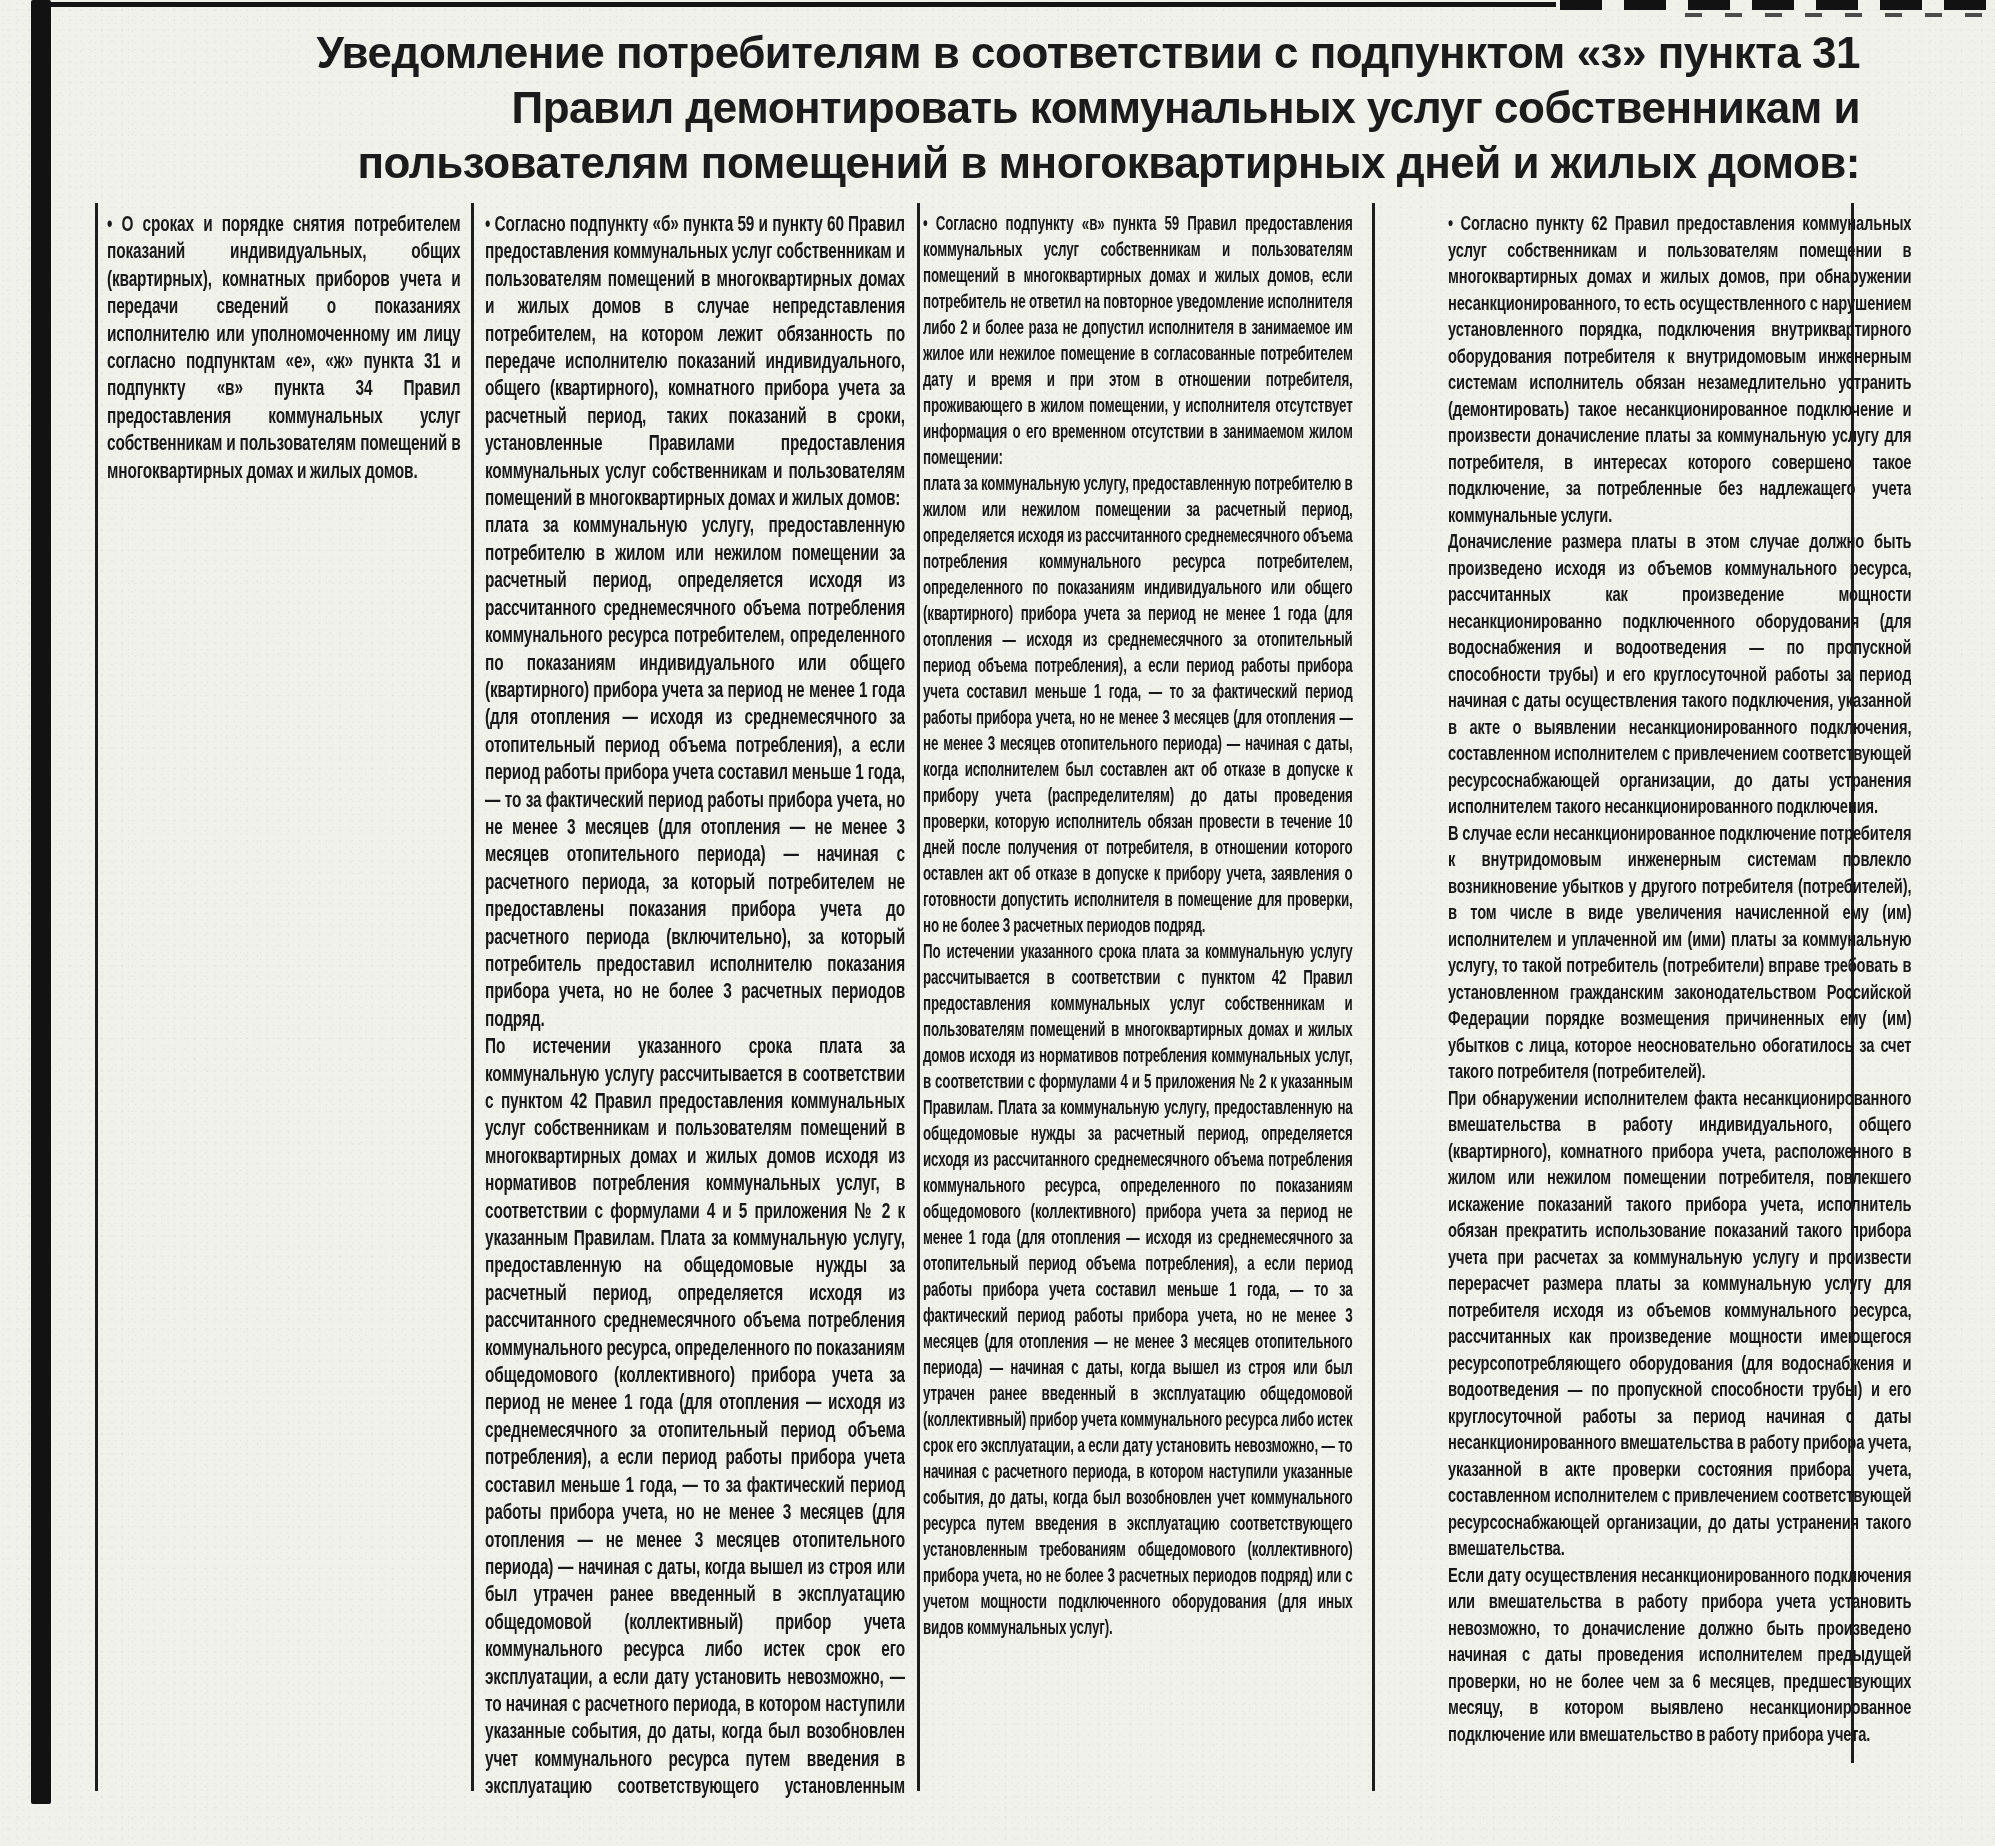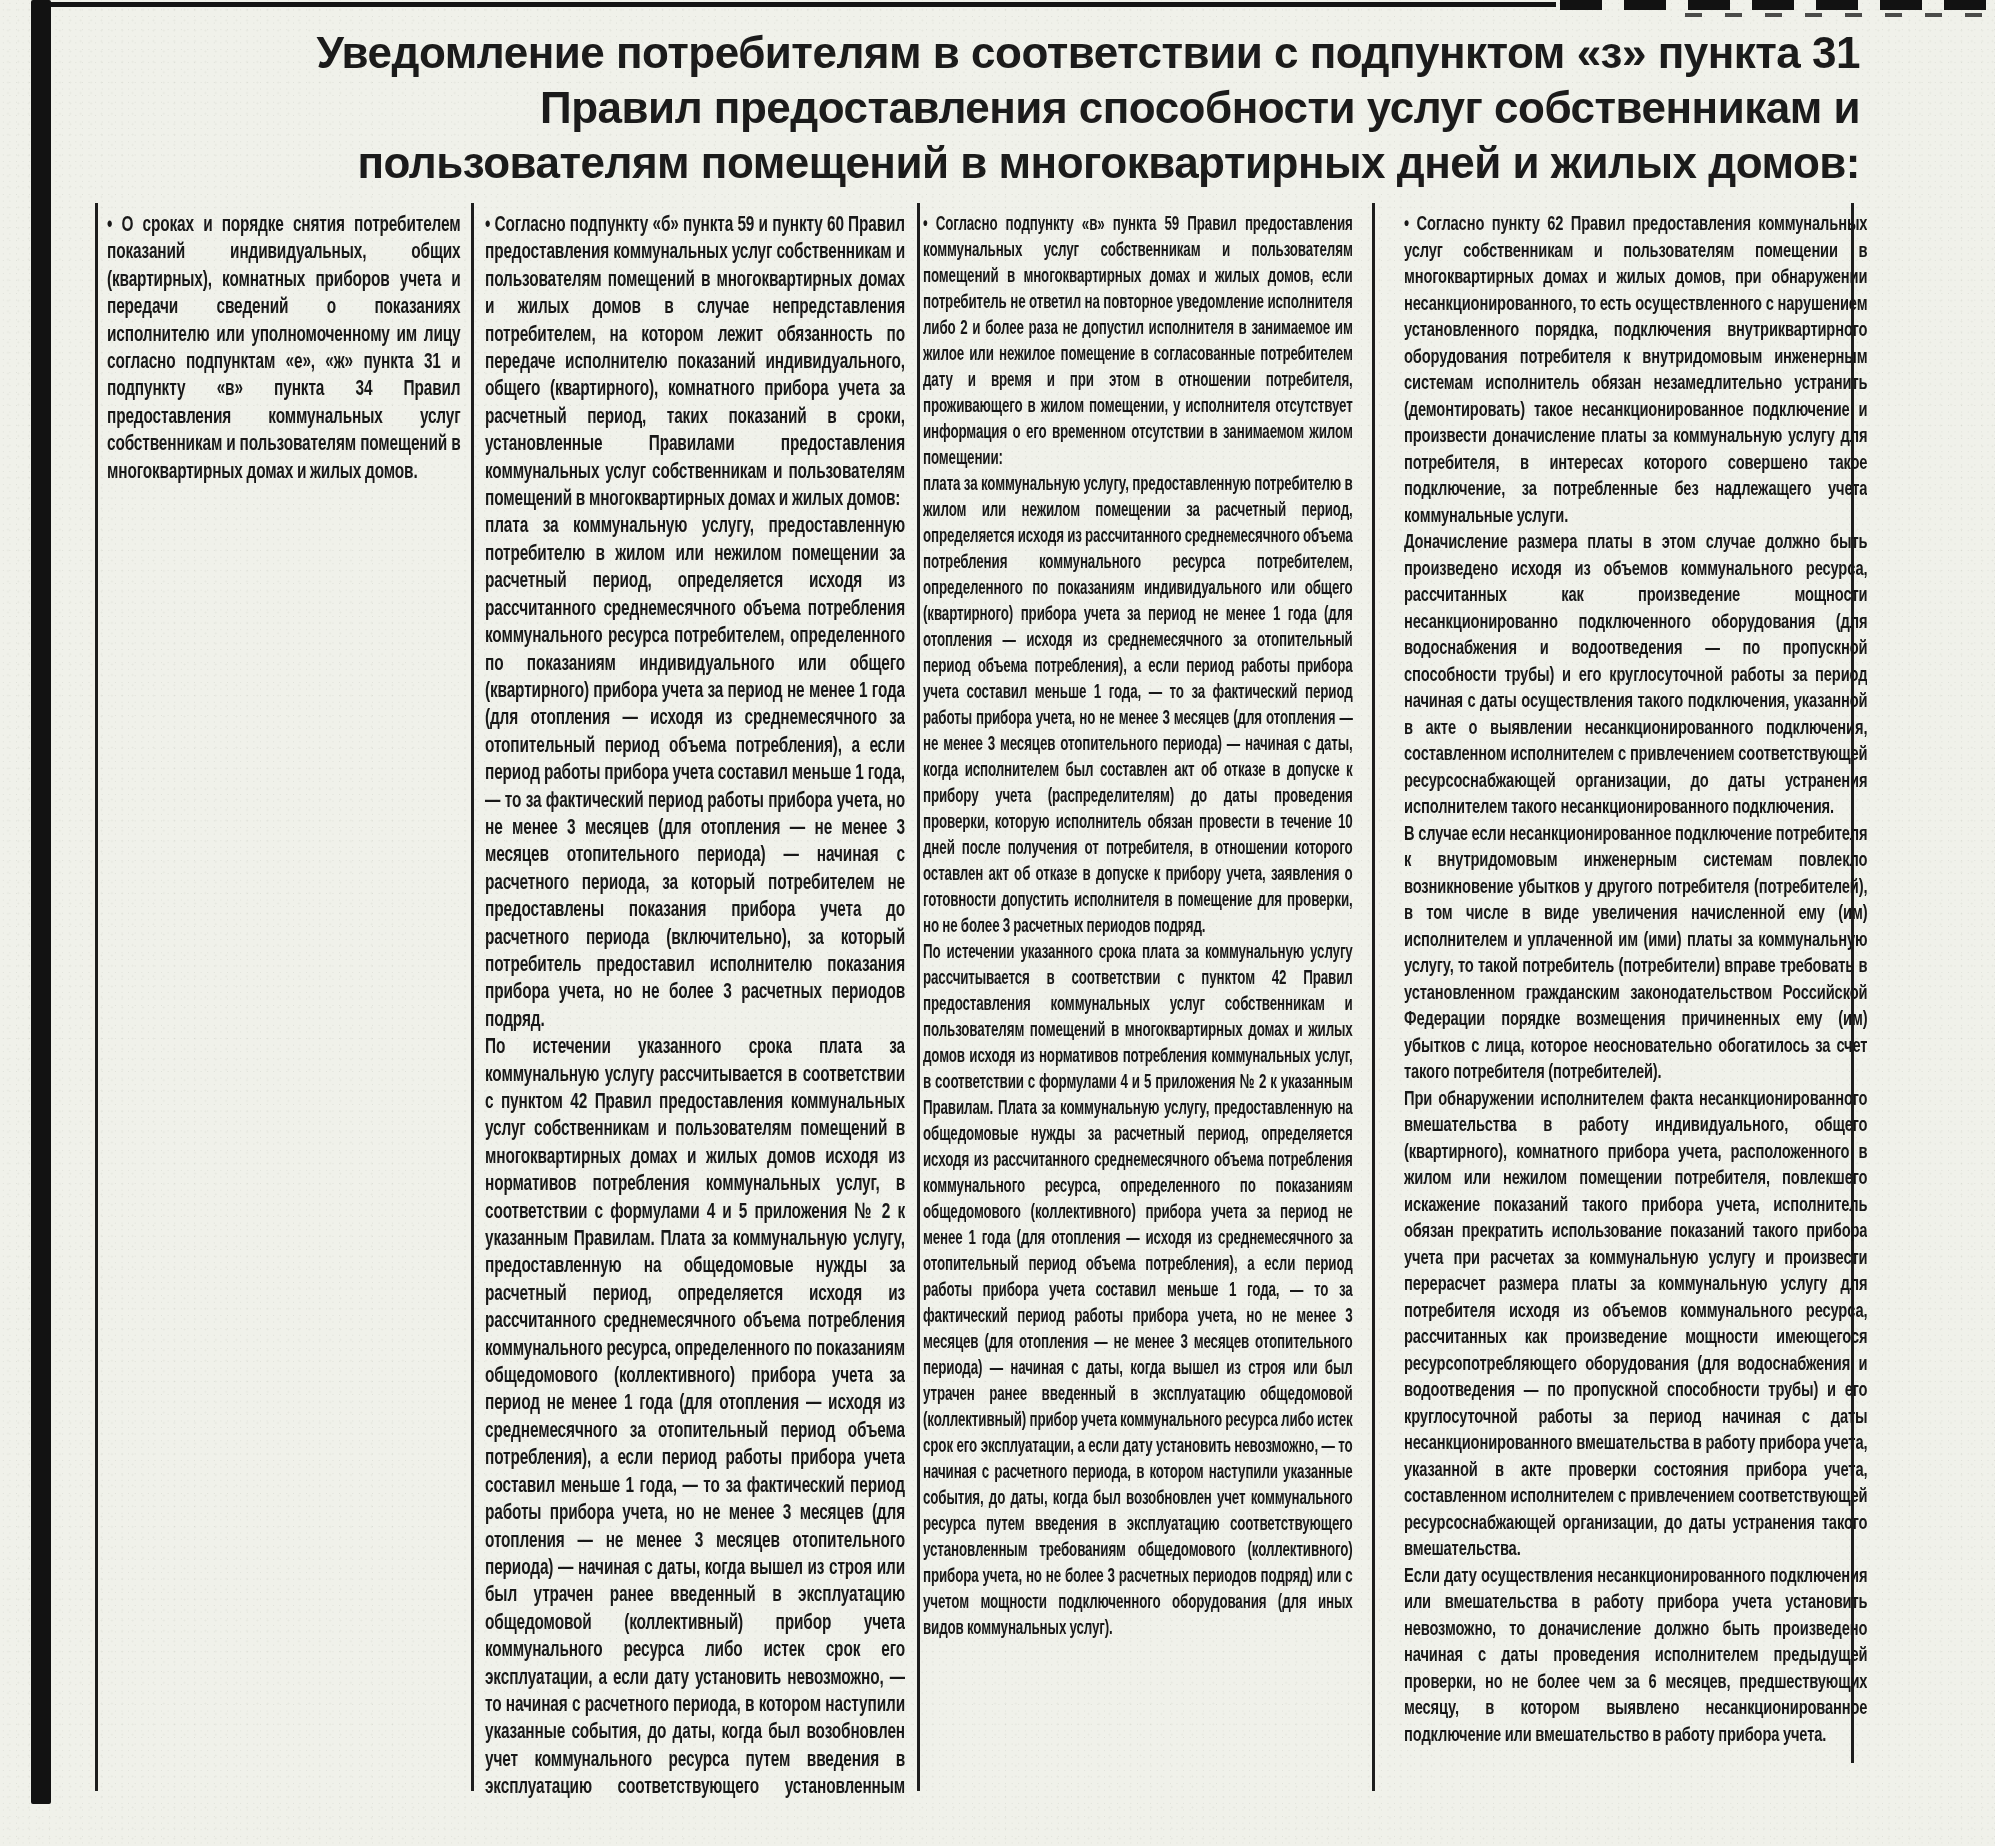--- a/index.html
+++ b/index.html
@@ -37,35 +37,35 @@
   .col .inner{
     transform-origin:0 0;color:#181818;font-weight:700;text-align:justify;
     letter-spacing:-0.2px;word-spacing:-0.5px;
   }
   .col1{left:107px;width:354px;}
   .col1 .inner{width:505px;transform:scaleX(0.70);font-size:22px;line-height:27.4px;}
   .col2{left:485px;width:420px;}
   .col2 .inner{width:600px;transform:scaleX(0.70);font-size:22px;line-height:27.4px;}
   .col3{left:923px;width:430px;}
   .col3 .inner{width:651px;transform:scaleX(0.66);font-size:20.3px;line-height:26px;}
-  .col4{left:1404px;width:463px;}
+  .col4{left:1448px;width:463px;}
   .col4 .inner{width:662px;transform:scaleX(0.70);font-size:21px;line-height:26.5px;}
   .col p{margin:0;padding:0;}
 </style>
 </head>
 <body>
 
 <div class="edge-bar"></div>
 <div class="top-line"></div>
 <div class="top-dashes"></div>
 <div class="top-dashes2"></div>
 
 <div class="title">
   <div>Уведомление потребителям в соответствии с подпунктом «з» пункта 31</div>
-  <div>Правил предоставления способности услуг собственникам и</div>
+  <div>Правил демонтировать коммунальных услуг собственникам и</div>
   <div>пользователям помещений в многоквартирных дней и жилых домов:</div>
 </div>
 
 <div class="rule r1"></div>
 <div class="rule r2"></div>
 <div class="rule r3"></div>
 <div class="rule r4"></div>
 <div class="rule r5"></div>
 
 <div class="col col1">

